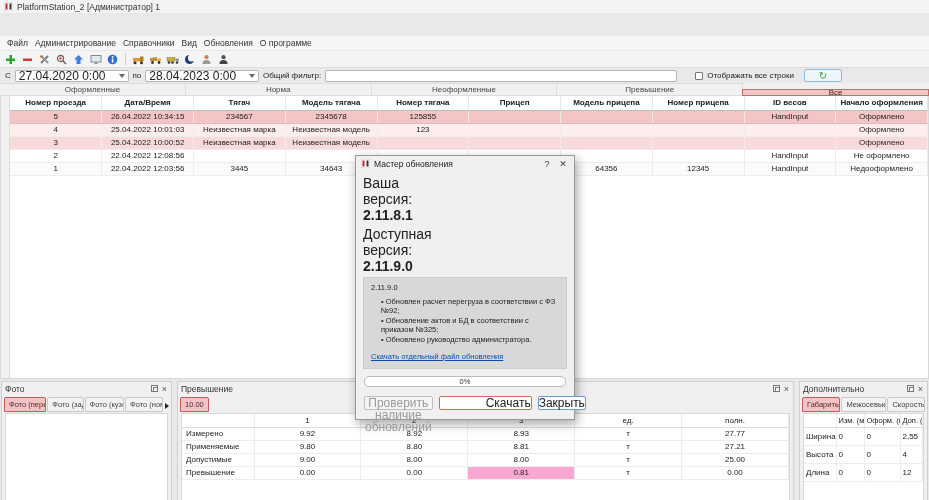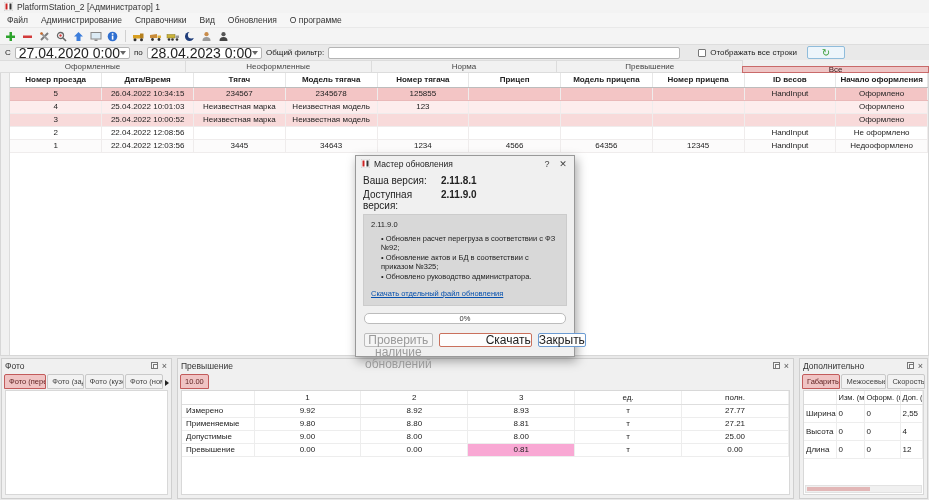--- a/index.html
+++ b/index.html
@@ -4,27 +4,27 @@
 <style>
   * { box-sizing: border-box; margin: 0; padding: 0; }
   html,body { width: 929px; height: 500px; }
   body {
     font-family: "Liberation Sans", sans-serif;
     font-size: 9px; color: #222;
     background: #e9e9e9; overflow: hidden; position: relative;
   }
   
   .titlebar { height:13px; background:#f3f3f3; display:flex; align-items:center; gap:4px; padding:0 4px; font-size:8.5px; color:#333; }
-  .menubar { height:14px; background:#f6f6f6; display:flex; align-items:center; gap:13px; padding:0 7px; font-size:8.5px; color:#333; }
+  .menubar { height:14px; background:#f6f6f6; display:flex; align-items:center; gap:7px; padding:0 7px; font-size:8.5px; color:#333;margin-top:23px; }
   .menu-item { cursor:default; }
   .toolbar { height:18px; background:#f4f4f4; border-top:1px solid #e9e9e9; border-bottom:1px solid #ddd; display:flex; align-items:center; gap:2px; padding:0 3px; }
   .tool-btn { width:15px; height:15px; display:flex; align-items:center; justify-content:center; border-radius:2px; }
   .tool-sep { width:1px; height:12px; background:#d0d0d0; margin:0 3px; }
   .filterbar { height:15px; display:flex; align-items:center; gap:4px; padding:0 5px; font-size:8px; }
-  .combo { background:#fff; border:1px solid #b5b5b5; border-radius:2px; height:12px; display:flex; align-items:center; gap:0; padding:0 3px; font-size:14px; }
+  .combo { background:#fff; border:1px solid #b5b5b5; border-radius:2px; height:12px; display:flex; align-items:center; gap:13px; padding:0 3px; font-size:12px; }
   .caret-down { width:0; height:0; border-left:3px solid transparent; border-right:3px solid transparent; border-top:4px solid #666; }
   .filter-input { height:12px; width:352px; background:#fff; border:1px solid #b5b5b5; border-radius:2px; font-size:8px; padding:0 3px; font-family:"Liberation Sans",sans-serif; }
   .checkbox { width:8px; height:8px; background:#fff; border:1px solid #777; border-radius:1px; display:inline-block; }
   .refresh-btn { width:38px; height:13px; margin-left:6px; background:#edf5fb; border:1px solid #8fbcdb; border-radius:2px; display:flex; align-items:center; justify-content:center; color:#3a9e3a; font-size:10px; line-height:10px; }
   
   .main-region { height:296px; background:#f0f0f0; display:flex; flex-direction:column; border-bottom:1px solid #d7d7d7; }
   .group-tabs { height:13px; display:flex; }
   .group-tab { flex:1; background:#f1f1f1; border:1px solid #dcdcdc; margin-left:-1px; display:flex; align-items:center; justify-content:center; font-size:8px; color:#444; }
   .group-tab.active { background:#eec6c6; border:1px solid #c96a6a; color:#3a2020; z-index:2;margin-top:6px; }
   .grid-area { flex:1; display:flex; background:#fff; border-left:1px solid #d7d7d7; border-right:1px solid #d7d7d7; }
@@ -63,21 +63,21 @@
   table.dims th { font-size:7.5px; text-align:left; padding-left:2px; }
   table.dims td { height:18px; font-size:8px; text-align:left; padding-left:2px; }
   .hscroll { height:8px; margin:2px 1px 1px 1px; background:#f0f0f0; border:1px solid #e2e2e2; position:relative; }
   .hscroll-thumb { position:absolute; left:1px; top:1px; bottom:1px; width:55%; background:#e2b7b7; }
   
   .dialog { position:absolute; left:355px; top:155px; width:220px; background:#f0f0f0; border:1px solid #999; box-shadow:2px 4px 10px rgba(0,0,0,.35); z-index:10; }
   .dialog-titlebar { height:15px; display:flex; align-items:center; gap:4px; padding:0 5px; font-size:8.5px; background:#f0f0f0; }
   .dialog-title { flex:1; }
   .dlg-sysbtn { width:12px; text-align:center; color:#444; font-size:9px; }
   .dialog-body { padding:4px 7px 0 7px; }
-  .ver-row { display:flex; font-size:10px; margin-bottom:3px; }
+  .ver-row { display:flex; font-size:14px; margin-bottom:3px;flex-direction:column; }
   .ver-label { width:78px; }
   .ver-value { font-weight:bold; }
   .notes-box { background:#d8d8d8; border:1px solid #cccccc; height:92px; padding:5px 7px; font-size:7.5px; overflow:hidden; }
   .notes-box ul { list-style:none; margin:5px 0 0 10px; }
   .notes-box li { margin-bottom:1px; }
   .notes-box li::before { content:"• "; }
   a.dlg-link { color:#0550ae; text-decoration:underline; font-size:7.5px; display:inline-block; }
   .link1 { margin:7px 0 0 0; }
   .progress { margin:7px 1px 0 1px; height:11px; background:#fff; border:1px solid #bcbcbc; border-radius:5px; font-size:7.5px; text-align:center; line-height:10px; color:#333; }
   .dialog-buttons { display:flex; gap:6px; padding:9px 8px 9px 8px; }
@@ -215,22 +215,22 @@
   <span class="checkbox"></span>
   <span>Отображать все строки</span>
   <span class="refresh-btn">
       <span>↻</span>
     </span>
 </div>
 
 <div class="main-region">
   <div class="group-tabs">
     <div class="group-tab">Оформленные</div>
+    <div class="group-tab">Норма</div>
     <div class="group-tab">Неоформленные</div>
-    <div class="group-tab">Норма</div>
     <div class="group-tab">Превышение</div>
     <div class="group-tab active">Все</div>
   </div>
   <div class="grid-area">
     <div class="row-strip"></div>
     <div class="grid-wrap">
       <table class="grid">
         <thead>
           <tr>
             <th>Номер проезда</th>

